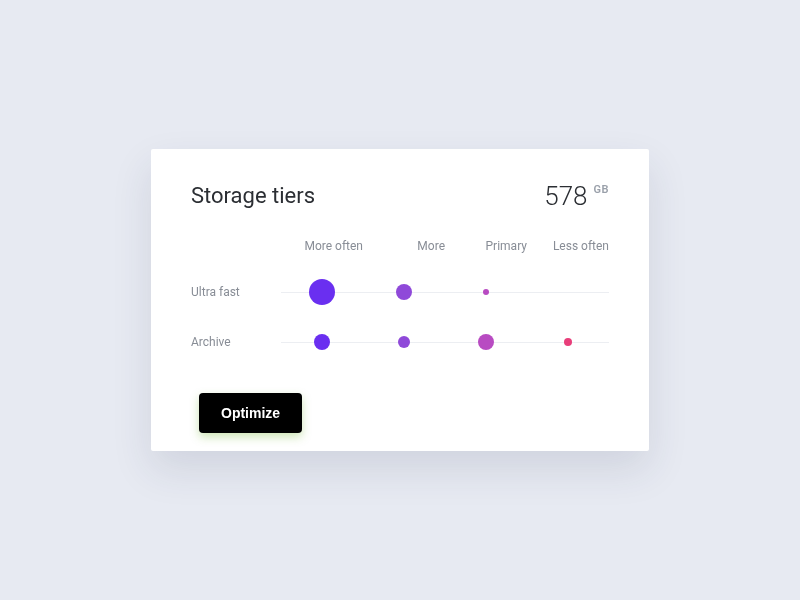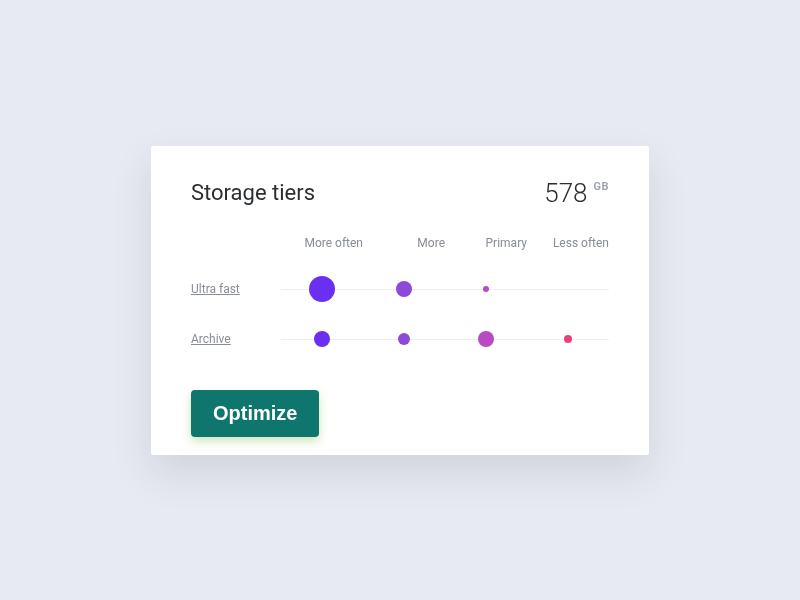--- a/index.html
+++ b/index.html
@@ -63,21 +63,20 @@
   .row {
     display: grid;
     grid-template-columns: 90px repeat(4, 1fr);
     align-items: center;
     height: 50px;
     position: relative;
   }
   .row-label {
     font-size: 12px;
     color: #888d96;
-    text-decoration: underline;
   }
   .row-line {
     position: absolute;
     left: 90px;
     right: 0;
     top: 50%;
     height: 1px;
     background: #eceef2;
     z-index: 0;
   }
@@ -88,29 +87,30 @@
     justify-content: center;
     height: 100%;
     z-index: 1;
   }
   .bubble {
     border-radius: 50%;
     display: block;
   }
   .optimize-btn {
     margin-top: 26px;
-    background: #0f766e;
+    background: #000000;
     color: #ffffff;
     border: none;
     border-radius: 4px;
     padding: 12px 22px;
-    font-size: 20px;
+    font-size: 14px;
     font-weight: 600;
     cursor: pointer;
     box-shadow: 0 4px 10px rgba(111,181,43,0.35);
+    margin-left: 8px;
   }
 </style>
 </head>
 <body>
 
 <div class="card">
 
   <div class="header">
     <h1 class="title">Storage tiers</h1>
     <div class="total">

